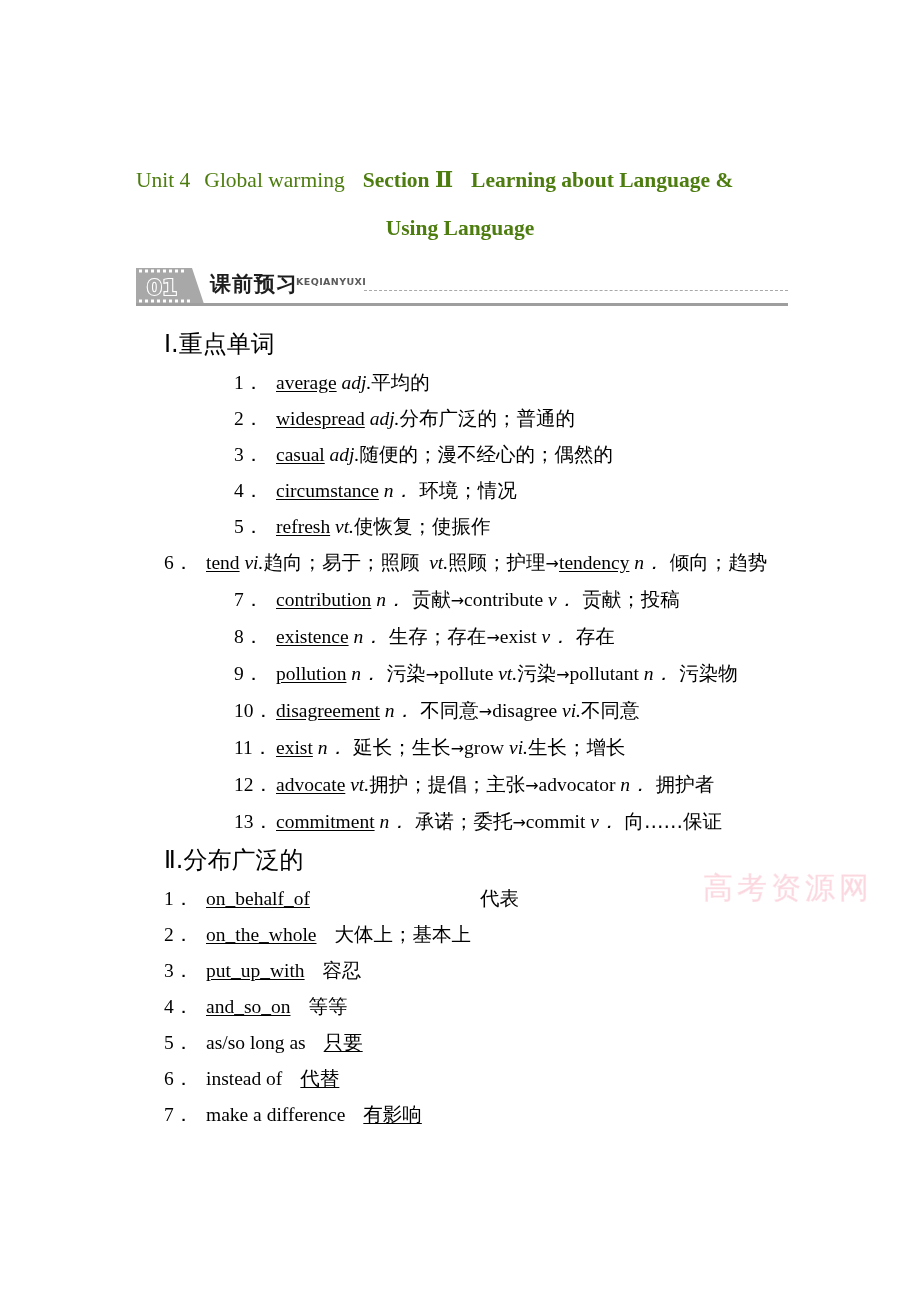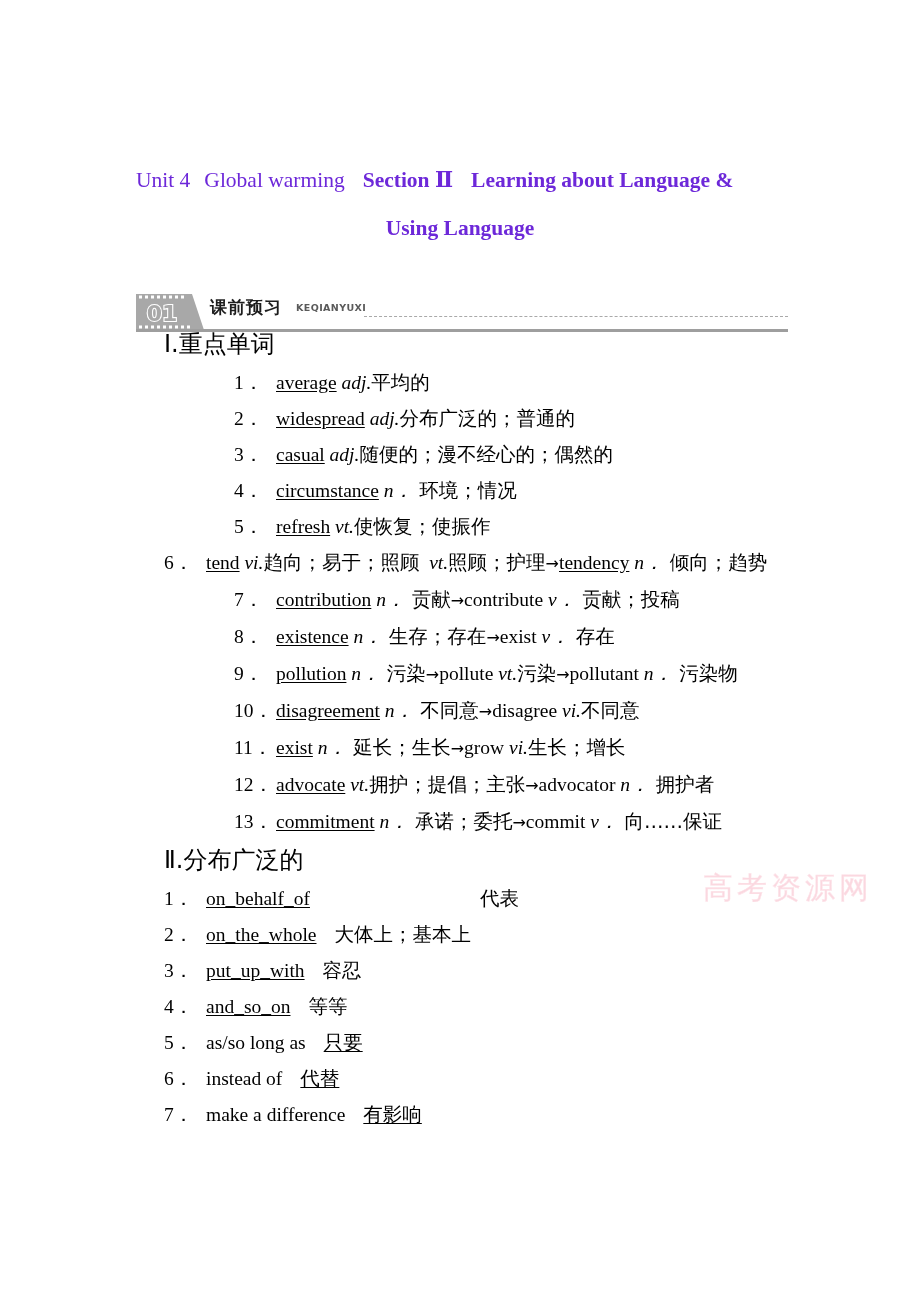--- a/index.html
+++ b/index.html
@@ -48,21 +48,21 @@
     background-image:
       repeating-linear-gradient(45deg, #ffffff 0 1.2px, rgba(255,255,255,0) 1.2px 2.6px);
   }
 
   
   .doc-title {
     position: absolute;
     left: 136px;
     top: 156px;
     width: 648px;
-    color: #6d28d9;
+    color: #4d7c0f;
     font-size: 21.5px;
     line-height: 48px;
     text-align: center;
   }
   .doc-title .t-light {
     font-weight: normal;
   }
   .doc-title .t-bold {
     font-weight: bold;
   }
@@ -79,40 +79,39 @@
   .gap-sm { display: inline-block; width: 14px; }
   .gap-md { display: inline-block; width: 18px; }
 
   
   .banner {
     position: absolute;
     left: 136px;
     top: 266px;
     width: 652px;
     height: 44px;
-    margin-top: 26px;
   }
   .banner-badge {
     position: absolute;
     left: 0;
     top: 2px;
     width: 68px;
     height: 36px;
   }
   .badge-shape {
     position: absolute;
     left: 0; top: 0;
     width: 68px; height: 36px;
   }
   .banner-cn {
     position: absolute;
     left: 74px;
     top: 4px;
     font-family: "DejaVu Sans", sans-serif;
-    font-size: 17px;
+    font-size: 21px;
     font-weight: bold;
     color: #1d1d1d;
     letter-spacing: 1px;
     white-space: nowrap;
   }
   .banner-py {
     position: absolute;
     left: 160px;
     top: 10px;
     font-family: "DejaVu Sans", sans-serif;

